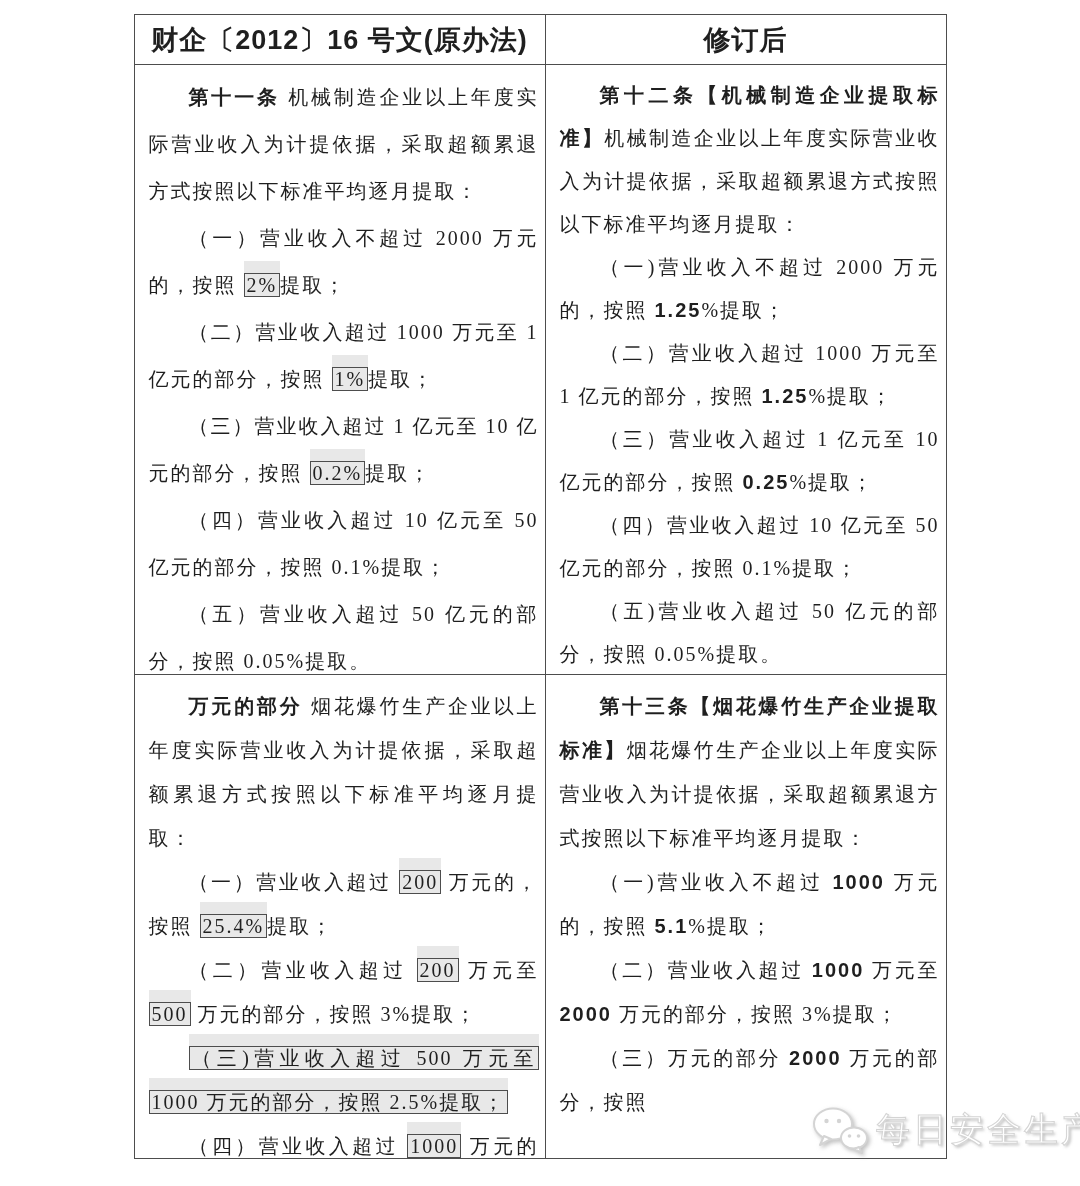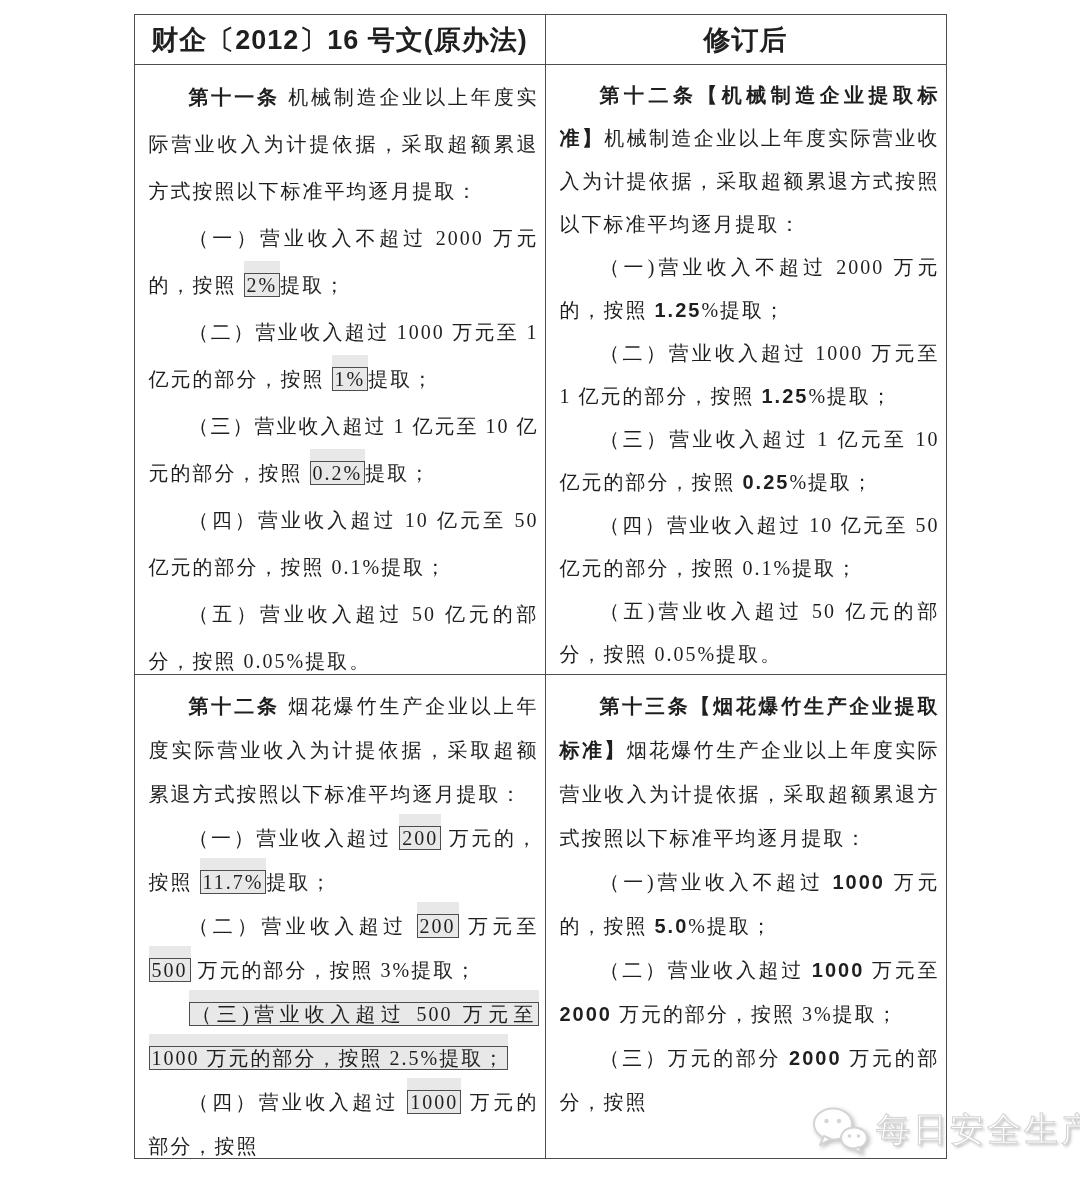--- a/index.html
+++ b/index.html
@@ -114,31 +114,31 @@
               <p class="para"><span class="seg-plain">（二）营业收入超过 1000 万元至 1 亿元的部分，按照 </span><span class="seg-num">1.25</span><span class="seg-plain">%提取；</span></p>
               <p class="para"><span class="seg-plain">（三）营业收入超过 1 亿元至 10 亿元的部分，按照 </span><span class="seg-num">0.25</span><span class="seg-plain">%提取；</span></p>
               <p class="para"><span class="seg-plain">（四）营业收入超过 10 亿元至 50 亿元的部分，按照 0.1%提取；</span></p>
               <p class="para"><span class="seg-plain">（五)营业收入超过 50 亿元的部分，按照 0.05%提取。</span></p>
             </div>
         </td>
       </tr>
       <tr>
         <td>
           <div class="cw h-r2">
-              <p class="para"><span class="seg-bold">第十二条 </span><span class="seg-plain">烟花爆竹生产企业以上年度实际营业收入为计提依据，采取超额累退方式按照以下标准平均逐月提取：</span></p>
-              <p class="para"><span class="seg-plain">（一）营业收入超过 </span><span class="seg-box">200</span><span class="seg-plain"> 万元的，按照 </span><span class="seg-box">11.7%</span><span class="seg-plain">提取；</span></p>
+              <p class="para"><span class="seg-bold">万元的部分 </span><span class="seg-plain">烟花爆竹生产企业以上年度实际营业收入为计提依据，采取超额累退方式按照以下标准平均逐月提取：</span></p>
+              <p class="para"><span class="seg-plain">（一）营业收入超过 </span><span class="seg-box">200</span><span class="seg-plain"> 万元的，按照 </span><span class="seg-box">25.4%</span><span class="seg-plain">提取；</span></p>
               <p class="para"><span class="seg-plain">（二）营业收入超过 </span><span class="seg-box">200</span><span class="seg-plain"> 万元至 </span><span class="seg-box">500</span><span class="seg-plain"> 万元的部分，按照 3%提取；</span></p>
               <p class="para"><span class="seg-boxline">（三)营业收入超过 500 万元至 1000 万元的部分，按照 2.5%提取；</span></p>
               <p class="para"><span class="seg-plain">（四）营业收入超过 </span><span class="seg-box">1000</span><span class="seg-plain"> 万元的部分，按照 </span></p>
             </div>
         </td>
         <td>
           <div class="cw h-r2">
               <p class="para"><span class="seg-bold">第十三条【烟花爆竹生产企业提取标准】</span><span class="seg-plain">烟花爆竹生产企业以上年度实际营业收入为计提依据，采取超额累退方式按照以下标准平均逐月提取：</span></p>
-              <p class="para"><span class="seg-plain">（一)营业收入不超过 </span><span class="seg-num">1000</span><span class="seg-plain"> 万元的，按照 </span><span class="seg-num">5.0</span><span class="seg-plain">%提取；</span></p>
+              <p class="para"><span class="seg-plain">（一)营业收入不超过 </span><span class="seg-num">1000</span><span class="seg-plain"> 万元的，按照 </span><span class="seg-num">5.1</span><span class="seg-plain">%提取；</span></p>
               <p class="para"><span class="seg-plain">（二）营业收入超过 </span><span class="seg-num">1000</span><span class="seg-plain"> 万元至 </span><span class="seg-num">2000</span><span class="seg-plain"> 万元的部分，按照 3%提取；</span></p>
               <p class="para"><span class="seg-plain">（三）万元的部分 </span><span class="seg-num">2000</span><span class="seg-plain"> 万元的部分，按照 </span></p>
             </div>
         </td>
       </tr>
     </tbody>
   </table>
 
   <div class="watermark">
     <svg class="wm-icon" width="56" height="48" viewBox="0 0 56 48" aria-hidden="true">

